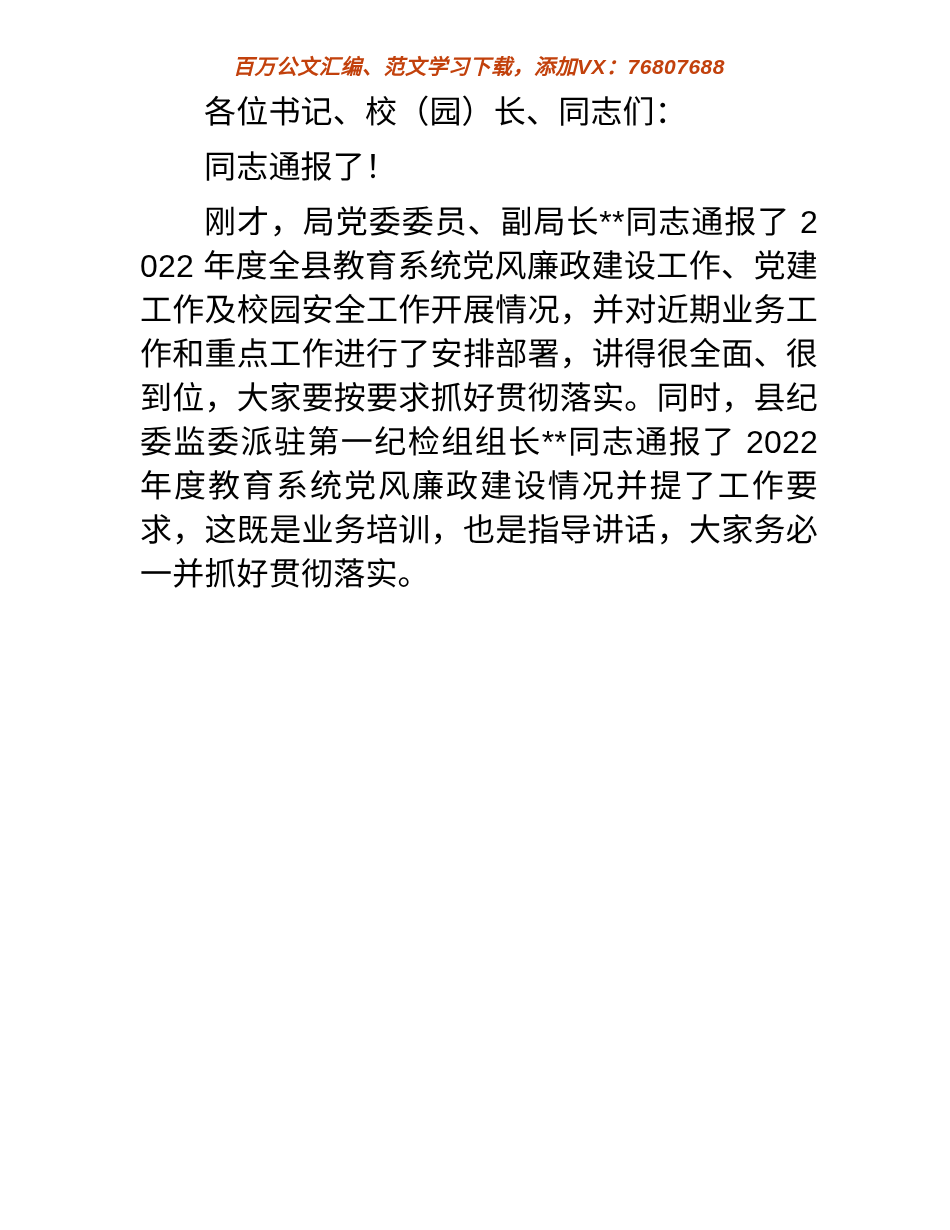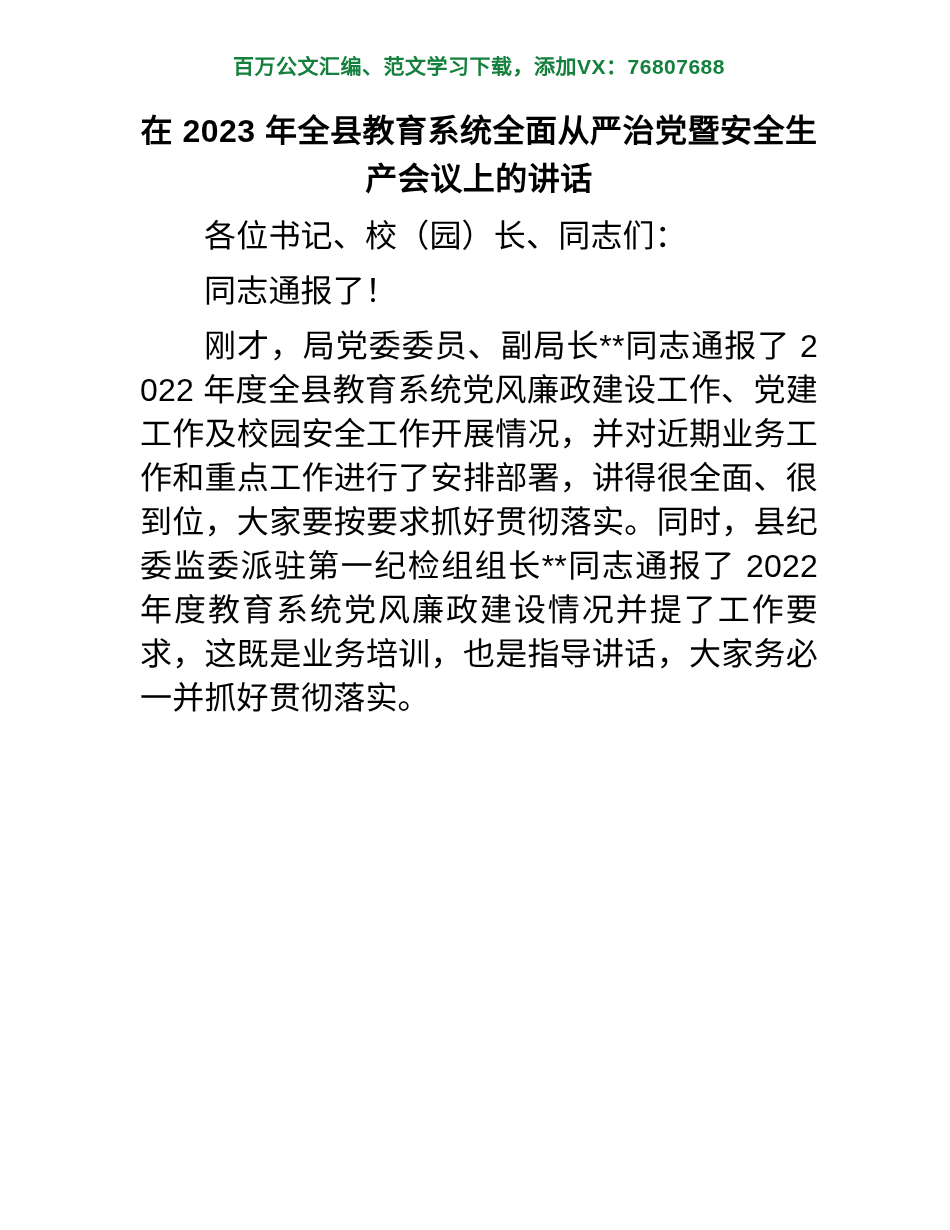--- a/index.html
+++ b/index.html
@@ -15,25 +15,26 @@
     font-family: "Liberation Sans", "DejaVu Sans", sans-serif;
   }
   .page {
     box-sizing: border-box;
     width: 950px;
     height: 1230px;
     padding: 55px 132px 0 140px;
   }
   .banner {
     text-align: center;
-    color: #15803d;
+    color: #c2410c;
     font-size: 21px;
     line-height: 24px;
     font-weight: 700;
     letter-spacing: 0.5px;
+    font-style: italic;
   }
   .title {
     margin: 28px 0 0 0;
     font-size: 32px;
     line-height: 48px;
     font-weight: 700;
     text-align: center;
     letter-spacing: 0.5px;
   }
   .para {
@@ -46,21 +47,20 @@
     letter-spacing: 0.2px;
     word-break: break-all;
   }
 </style>
 </head>
 <body>
 
 <div class="page">
   <div class="banner">百万公文汇编、范文学习下载，添加VX：76807688</div>
 
-  <h1 class="title">在 2023 年全县教育系统全面从严治党暨安全生产会议上的讲话</h1>
 
   <p class="para">各位书记、校（园）长、同志们：</p>
 
   <p class="para">同志通报了！</p>
 
 
   <p class="para">刚才，局党委委员、副局长**同志通报了 2022 年度全县教育系统党风廉政建设工作、党建工作及校园安全工作开展情况，并对近期业务工作和重点工作进行了安排部署，讲得很全面、很到位，大家要按要求抓好贯彻落实。同时，县纪委监委派驻第一纪检组组长**同志通报了 2022 年度教育系统党风廉政建设情况并提了工作要求，这既是业务培训，也是指导讲话，大家务必一并抓好贯彻落实。</p>
 
 </div>
 

